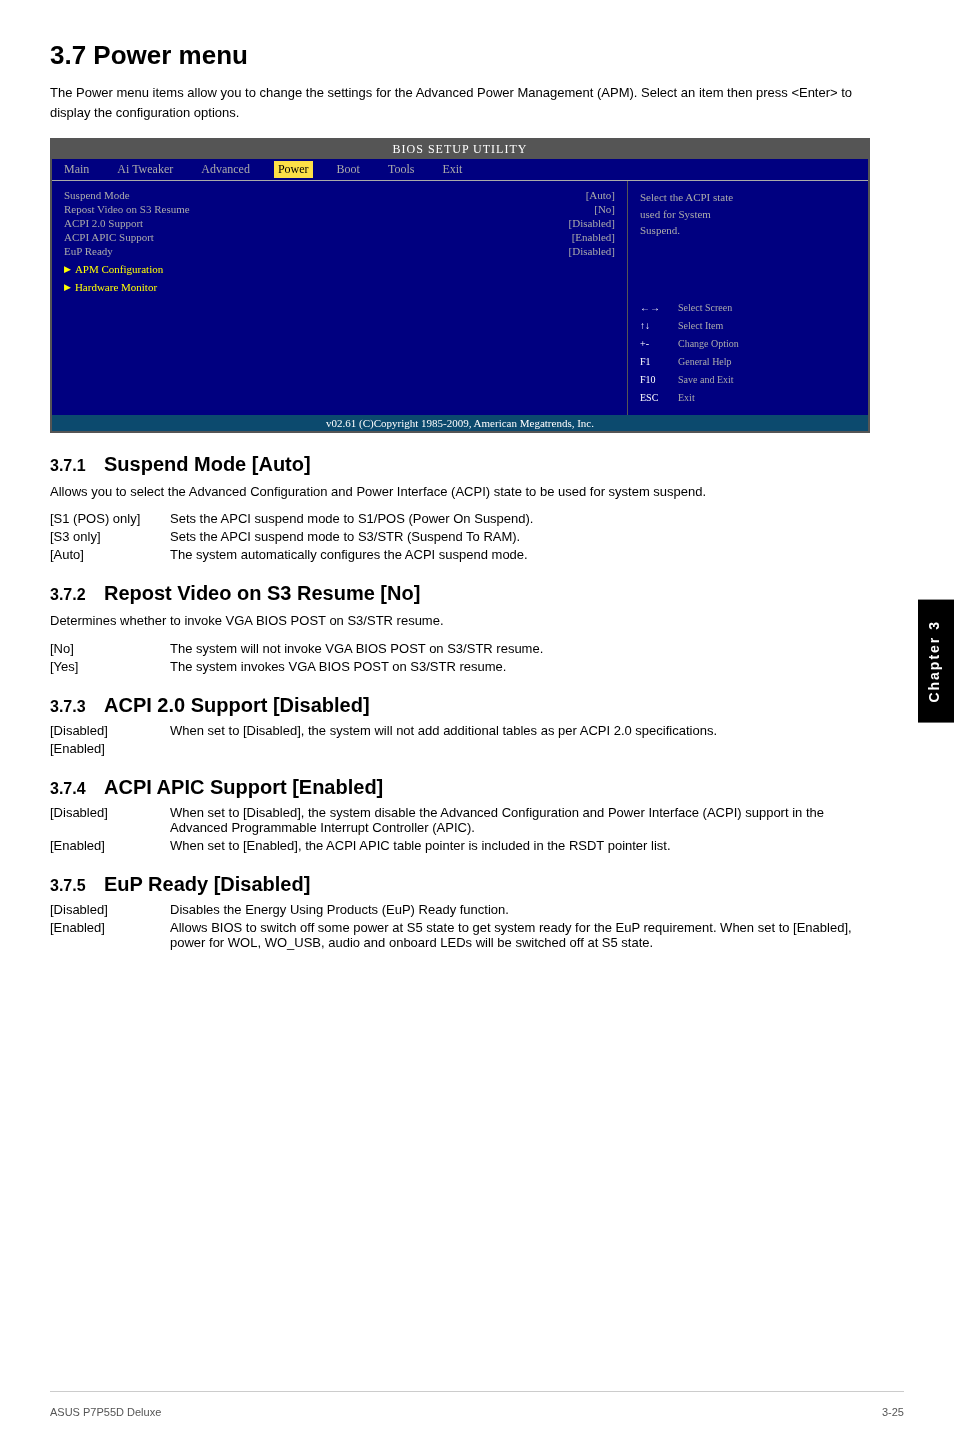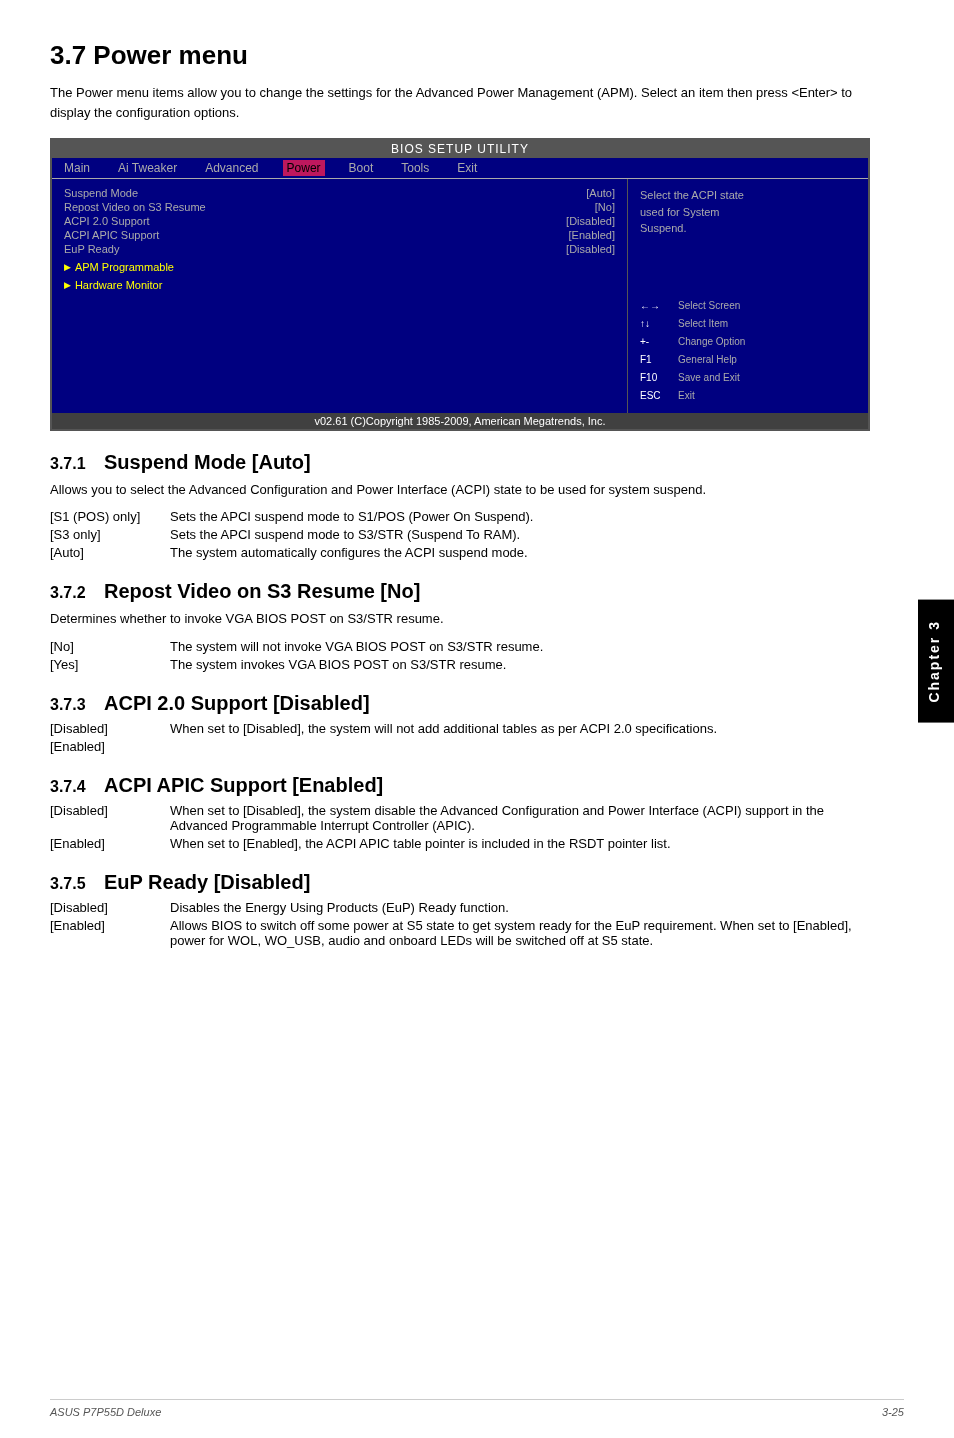--- a/index.html
+++ b/index.html
@@ -27,21 +27,21 @@
       line-height: 1.5;
       margin-bottom: 16px;
       max-width: 820px;
     }
 
     
     .bios-box {
       border: 2px solid #555;
       background: #000080;
       color: #fff;
-      font-family: Liberation Sans, sans-serif;
+      font-family: Liberation Serif, serif;
       font-size: 12px;
       margin-bottom: 20px;
       width: 820px;
     }
 
     .bios-title-bar {
       background: #555;
       color: #fff;
       text-align: center;
       padding: 2px 0;
@@ -58,21 +58,21 @@
     }
 
     .bios-menu-item {
       color: #aaa;
       padding: 1px 4px;
       font-size: 12px;
       cursor: pointer;
     }
 
     .bios-menu-item.active {
-      background: #be185d;
+      background: #fde047;
       color: #000;
     }
 
     .bios-content {
       display: flex;
       min-height: 180px;
     }
 
     .bios-left {
       flex: 1;
@@ -129,21 +129,21 @@
       display: flex;
       gap: 8px;
     }
 
     .bios-help-key {
       min-width: 30px;
       color: #fff;
     }
 
     .bios-footer {
-      background: #404040;
+      background: #0c4a6e;
       color: #fff;
       text-align: center;
       padding: 2px 0;
       font-size: 11px;
     }
 
     
     .section-header {
       display: flex;
       align-items: baseline;
@@ -215,22 +215,21 @@
     .page-footer {
       position: absolute;
       bottom: 20px;
       left: 50px;
       right: 50px;
       display: flex;
       justify-content: space-between;
       font-size: 11px;
       color: #555;
       border-top: 1px solid #ccc;
-      padding-top: 6px;
-      font-style: italic;
+      padding-top: 14px;
     }
   </style>
 </head>
 <body>
 
 <h1 class="page-title">3.7   Power menu</h1>
 <p class="page-intro">The Power menu items allow you to change the settings for the Advanced Power Management (APM). Select an item then press &lt;Enter&gt; to display the configuration options.</p>
 
 <div class="bios-box">
   <div class="bios-title-bar">BIOS SETUP UTILITY</div>
@@ -258,21 +257,21 @@
         <span class="bios-item-value">[Disabled]</span>
       </div>
       <div class="bios-item-row">
         <span class="bios-item-label">ACPI APIC Support</span>
         <span class="bios-item-value">[Enabled]</span>
       </div>
       <div class="bios-item-row">
         <span class="bios-item-label">EuP Ready</span>
         <span class="bios-item-value">[Disabled]</span>
       </div>
-      <div class="bios-submenu-item">APM Programmable</div>
+      <div class="bios-submenu-item">APM Configuration</div>
       <div class="bios-submenu-item">Hardware Monitor</div>
     </div>
     <div class="bios-right">
       <div>Select the ACPI state<br>used for System<br>Suspend.</div>
       <div class="bios-help-right">
         <div class="bios-help-row">
             <span class="bios-help-key">←→</span>
             <span>Select Screen</span>
           </div>
         <div class="bios-help-row">

